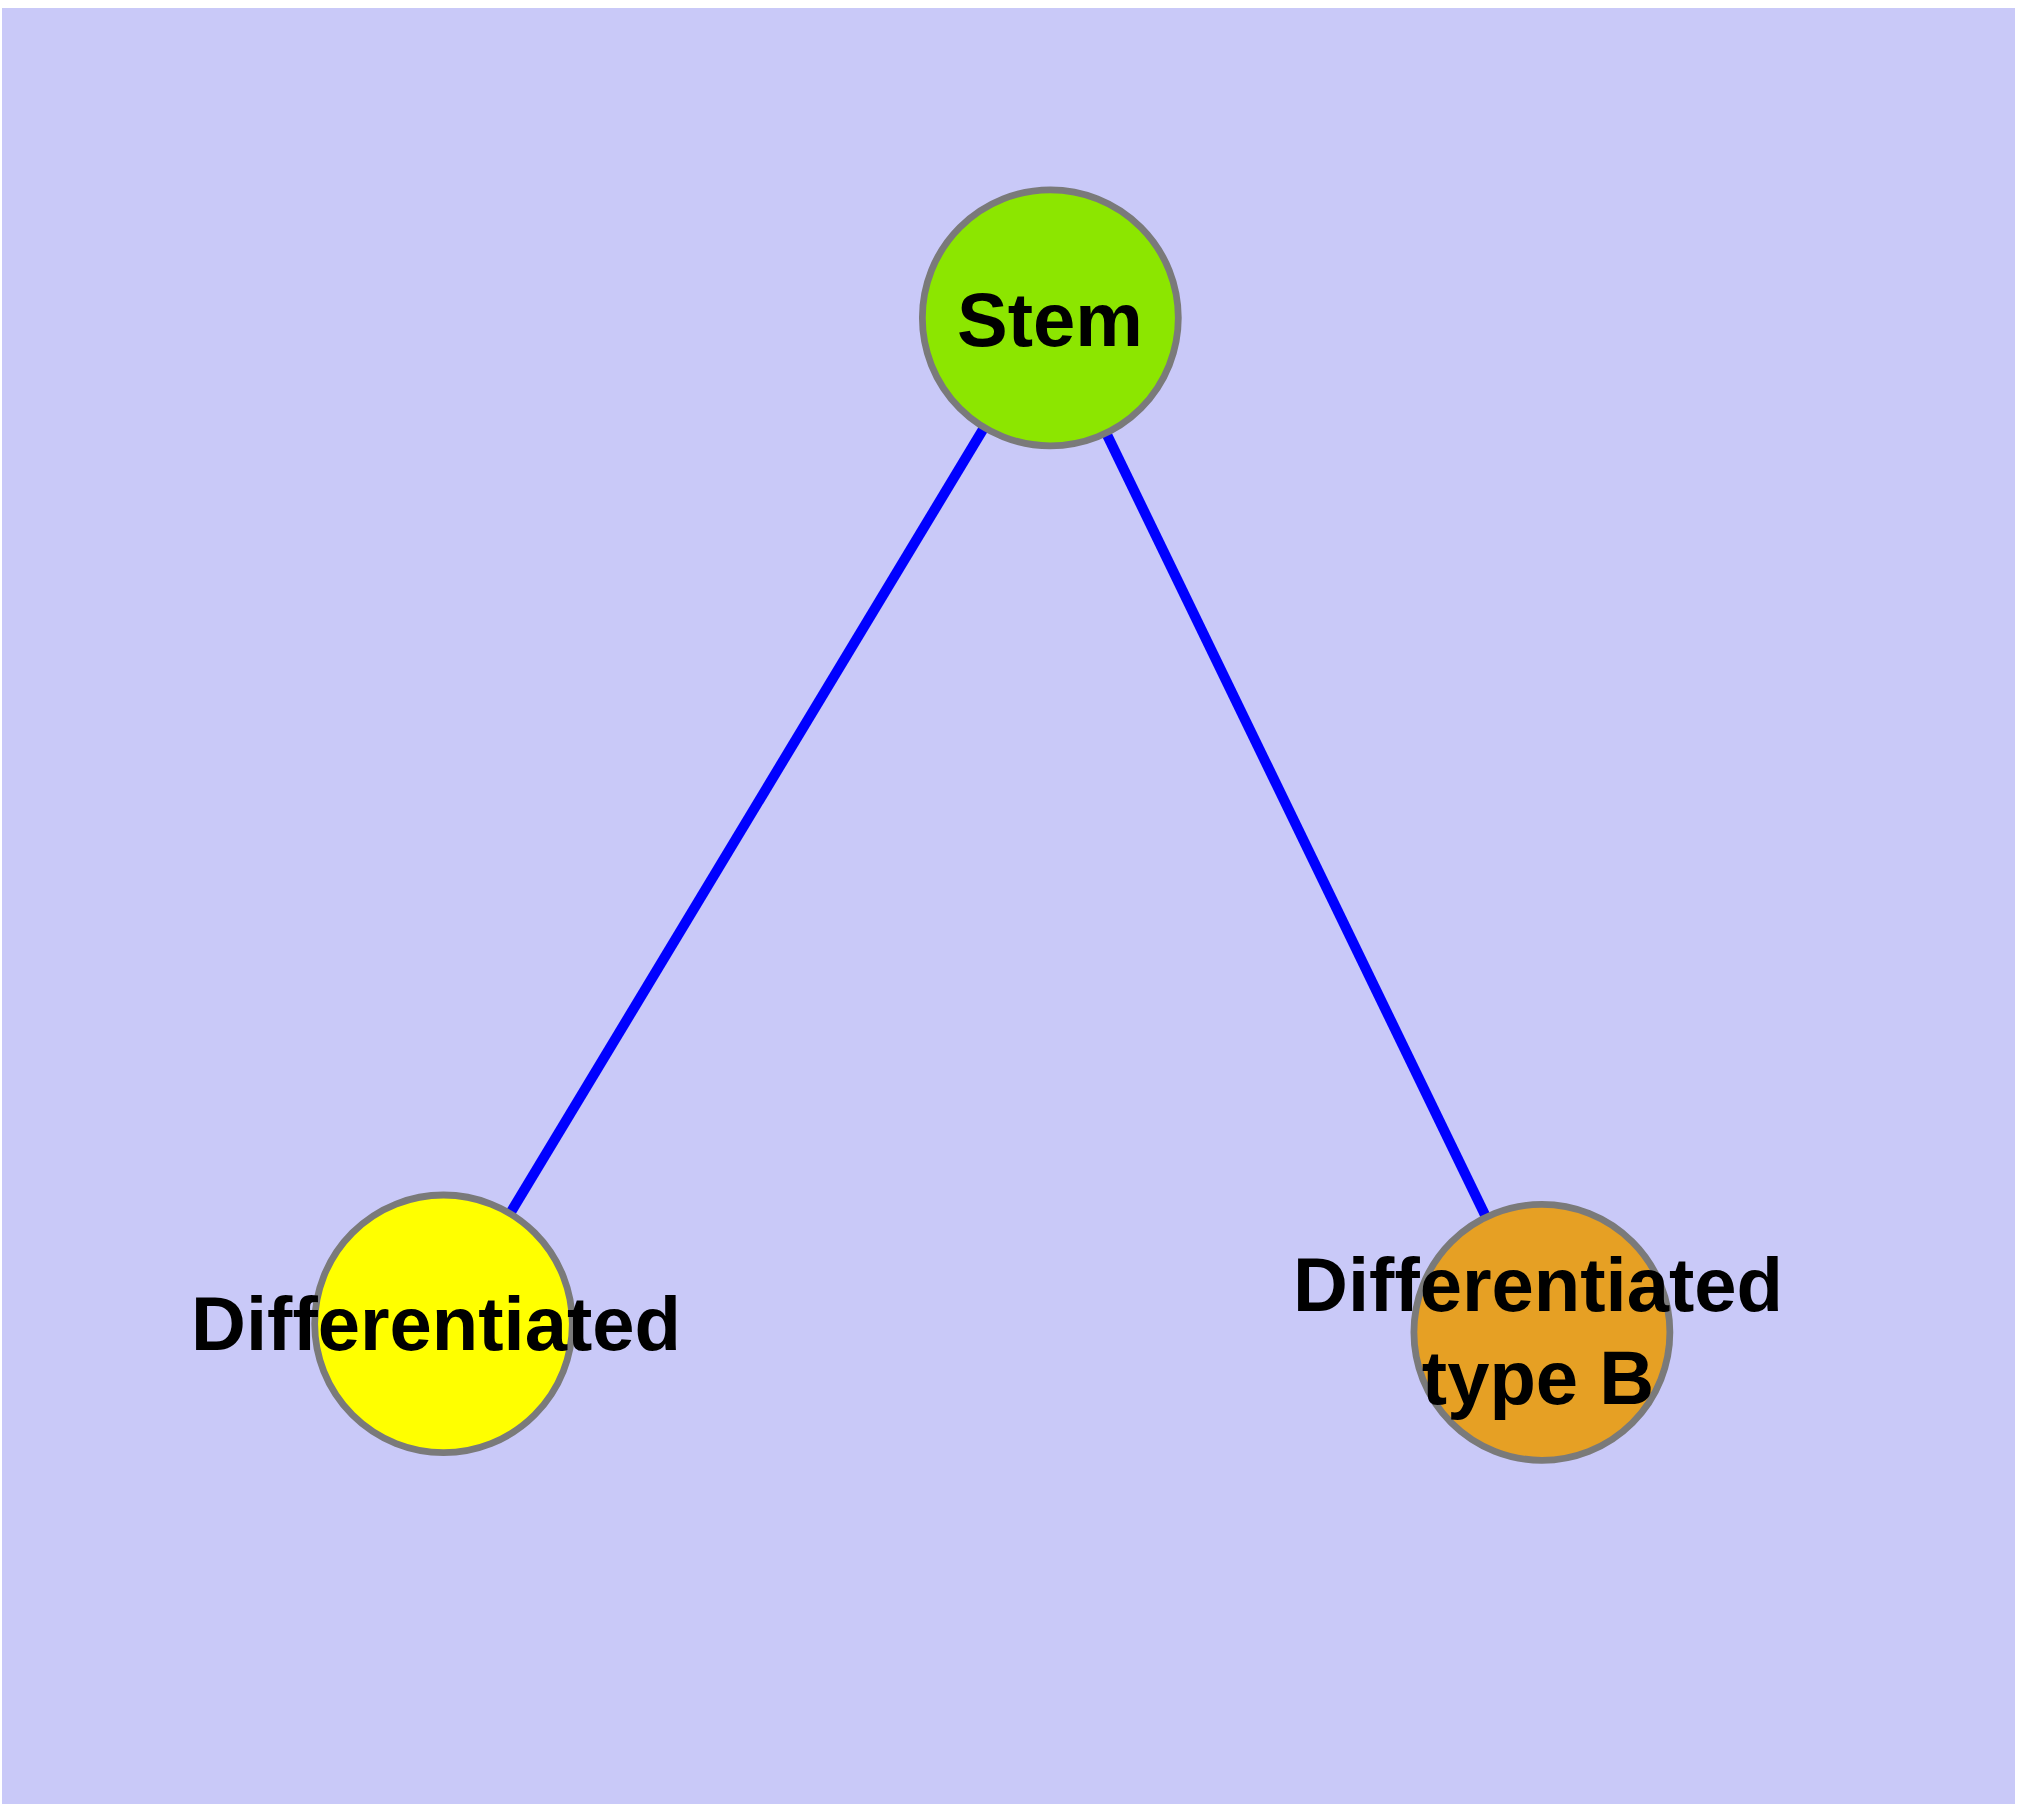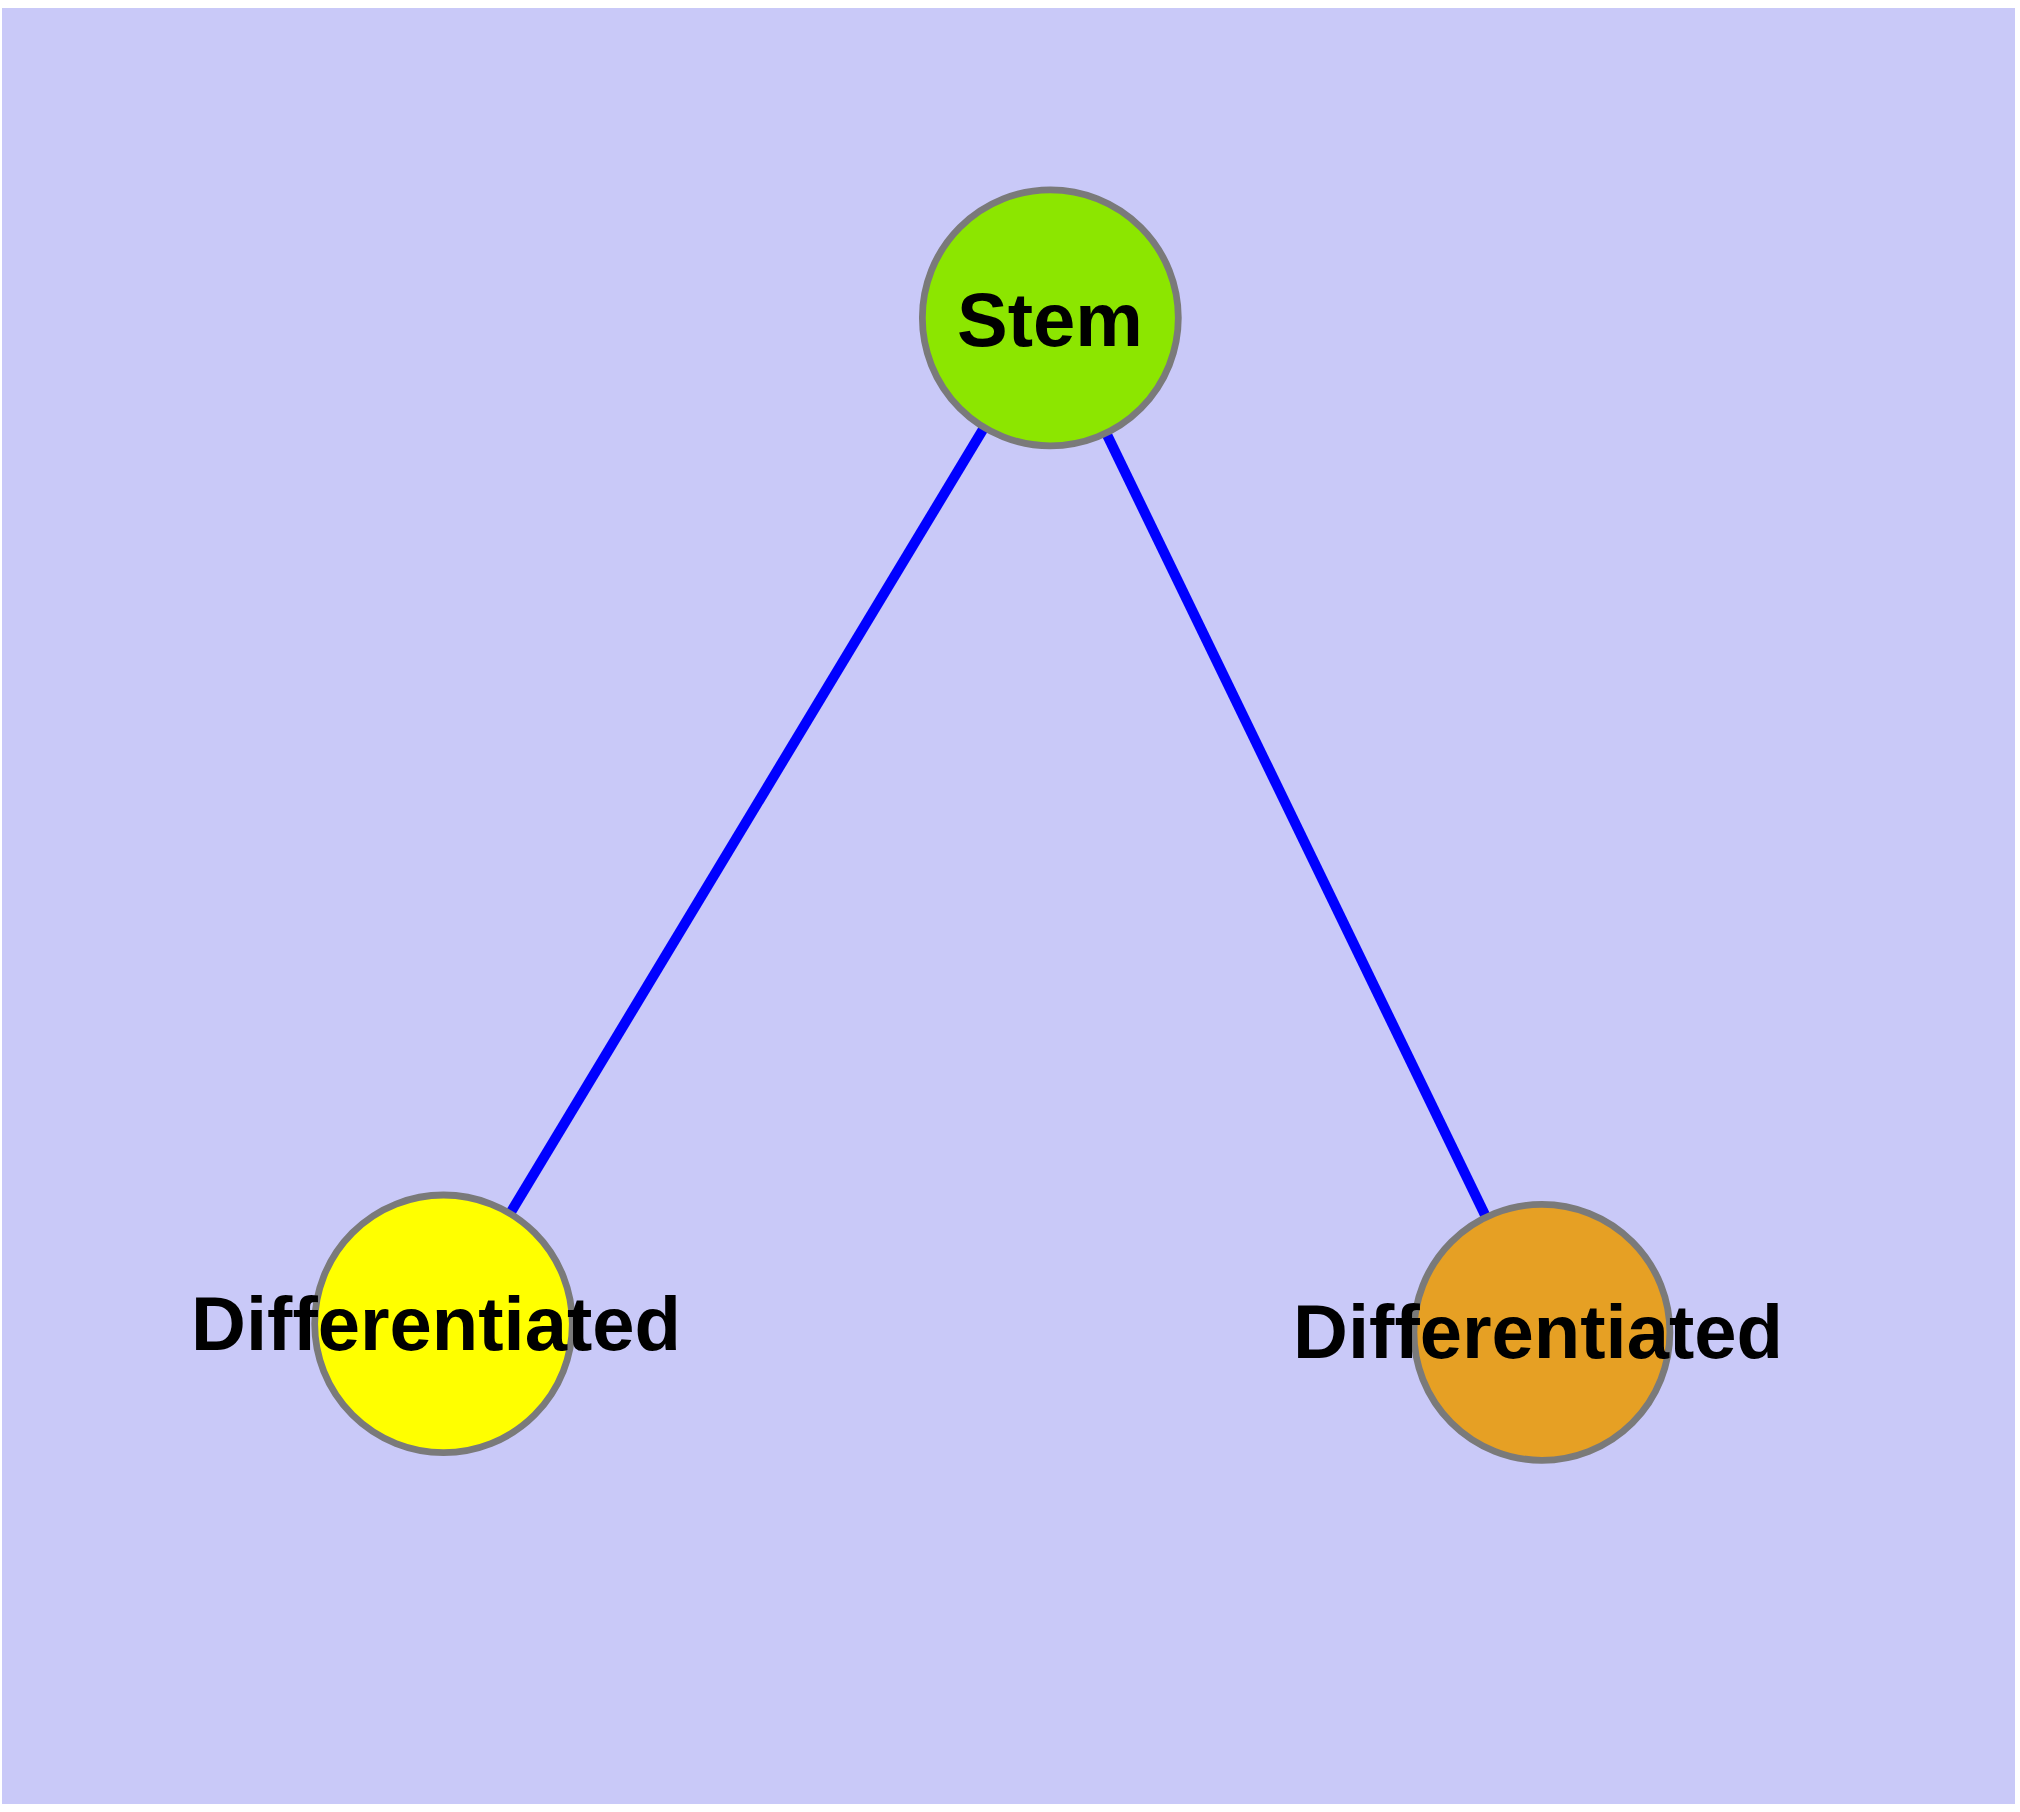--- a/index.html
+++ b/index.html
@@ -71,16 +71,17 @@
   </svg>
 
   <div class="node-label node-label-stem">Stem</div>
 
   <div class="node-label node-label-a">
     <div>Differentiated</div>
   </div>
 
   <div class="node-label node-label-b">
     <div>Differentiated</div>
+    <div>type B</div>
   </div>
 
 </div>
 
 
 </body></html>

